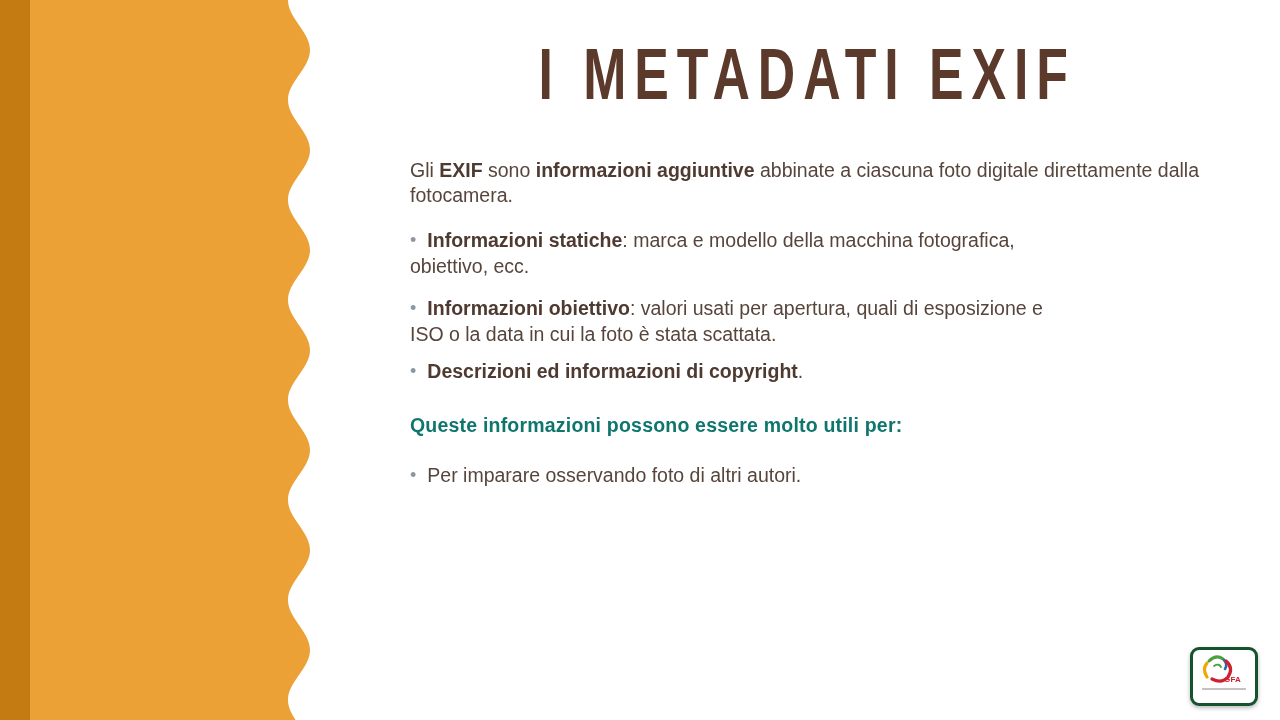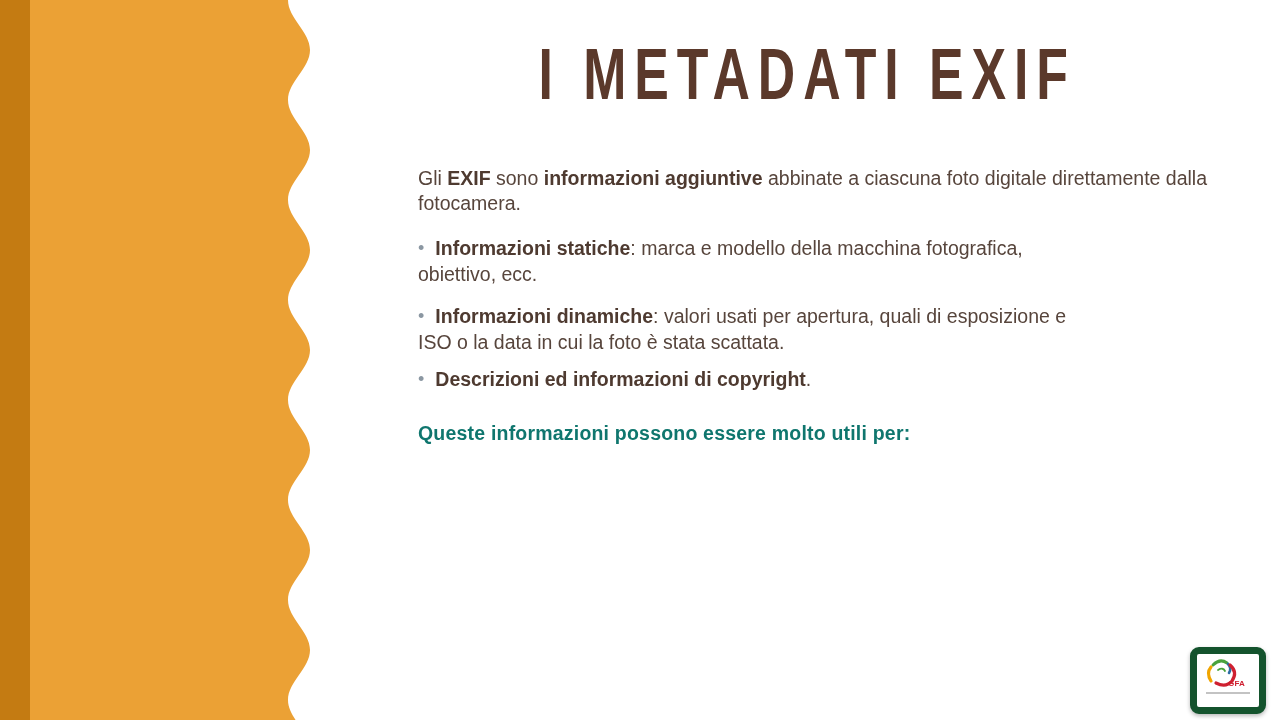--- a/index.html
+++ b/index.html
@@ -25,40 +25,40 @@
     transform: scale(0.72, 1.0);
     transform-origin: center;
     line-height: 72px;
   }
   
   .content {
     position: absolute; left: 410px; top: 158px; width: 833px;
     color: #57453C; font-size: 19.5px; line-height: 25px;
   }
   .content b { color: #4E3A30; }
-  p, .li { margin: 8px; }
+  p, .li { margin: 0; }
   .p1 { margin-bottom: 20px; }
   .p2 { margin-bottom: 17px; padding-left: 7px; }
   .li-static  { margin-bottom: 17px; }
   .li-dynamic { margin-bottom: 12px; }
   .li-copy    { margin-bottom: 28px; }
   .uses-heading { font-weight: 700; color: #0f766e; margin-bottom: 25px; letter-spacing: 0.2px; }
   .li-use { margin-bottom: 15px; }
   .li-use-last { padding-left: 6px; }
   .bullet {
     color: #8B97A2; font-size: 18px;
     display: inline-block; margin-right: 11px;
     transform: translateY(-1px);
   }
   
   .logo-card {
     position: absolute; left: 1190px; top: 647px;
     width: 62px; height: 53px;
     background: #ffffff;
-    border: 7px solid #14532d;
+    border: 3px solid #14532d;
     border-radius: 9px;
     box-shadow: 0 2px 4px rgba(0,0,0,0.28);
     display: flex; align-items: center; justify-content: center;
   }
   .logo-label {
     position: absolute; left: 31px; top: 25px;
     font-size: 8px; font-weight: 700; color: #CF2030;
     letter-spacing: 0.2px;
   }
   .logo-tagline {
@@ -96,27 +96,28 @@
   <span class="title-text">I METADATI EXIF</span>
 </div>
 
 <div class="content">
 
   <p class="p1"><span>Gli </span><b>EXIF</b><span> sono </span><b>informazioni aggiuntive</b><span> abbinate a ciascuna foto digitale direttamente dalla</span><br><span>fotocamera.</span></p>
 
 
   <div class="li li-static"><span class="bullet">•</span><b>Informazioni statiche</b><span>: marca e modello della macchina fotografica,</span><br><span>obiettivo, ecc.</span></div>
 
-  <div class="li li-dynamic"><span class="bullet">•</span><b>Informazioni dinamiche</b><span>:  valori usati per apertura, quali di esposizione e</span><br><span>ISO o la data in cui la foto è stata scattata.</span></div>
+  <div class="li li-dynamic"><span class="bullet">•</span><b>Informazioni obiettivo</b><span>:  valori usati per apertura, quali di esposizione e</span><br><span>ISO o la data in cui la foto è stata scattata.</span></div>
 
   <div class="li li-copy"><span class="bullet">•</span><b>Descrizioni ed informazioni di copyright</b><span>.</span></div>
 
   <p class="uses-heading">Queste informazioni possono essere molto utili per:</p>
 
 
+  <div class="li li-use"><span class="bullet">•</span><span>Per imparare osservando foto di altri autori.</span></div>
 
 
 </div>
 
 <div class="logo-card">
   <svg width="62" height="53" viewBox="0 0 62 53">
 
     <path d="M 16 11 Q 23 4 30 9" fill="none" stroke="#4AA23C" stroke-width="3" stroke-linecap="round"></path>
     <path d="M 31 10 Q 35 14 32 19" fill="none" stroke="#2B6CA3" stroke-width="2.6" stroke-linecap="round"></path>
     <path d="M 33 11 Q 41 18 35 27 Q 29 34 19 29" fill="none" stroke="#CF2030" stroke-width="3.2" stroke-linecap="round"></path>

